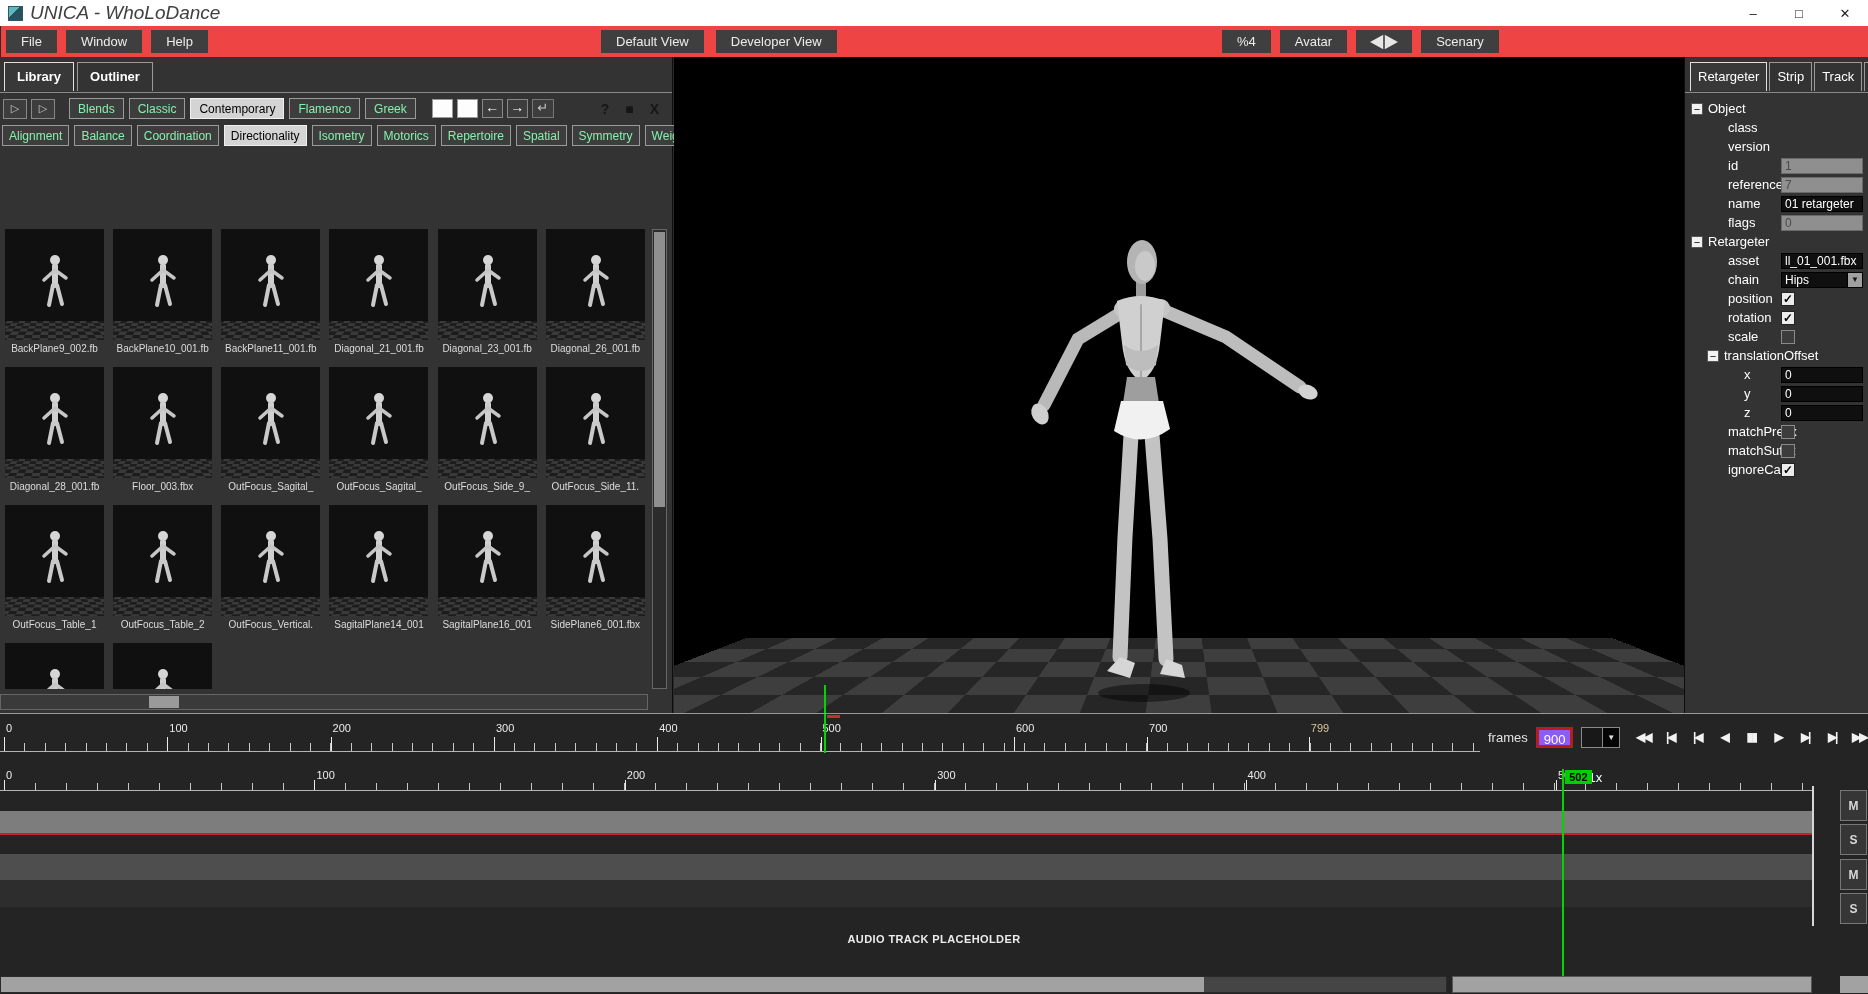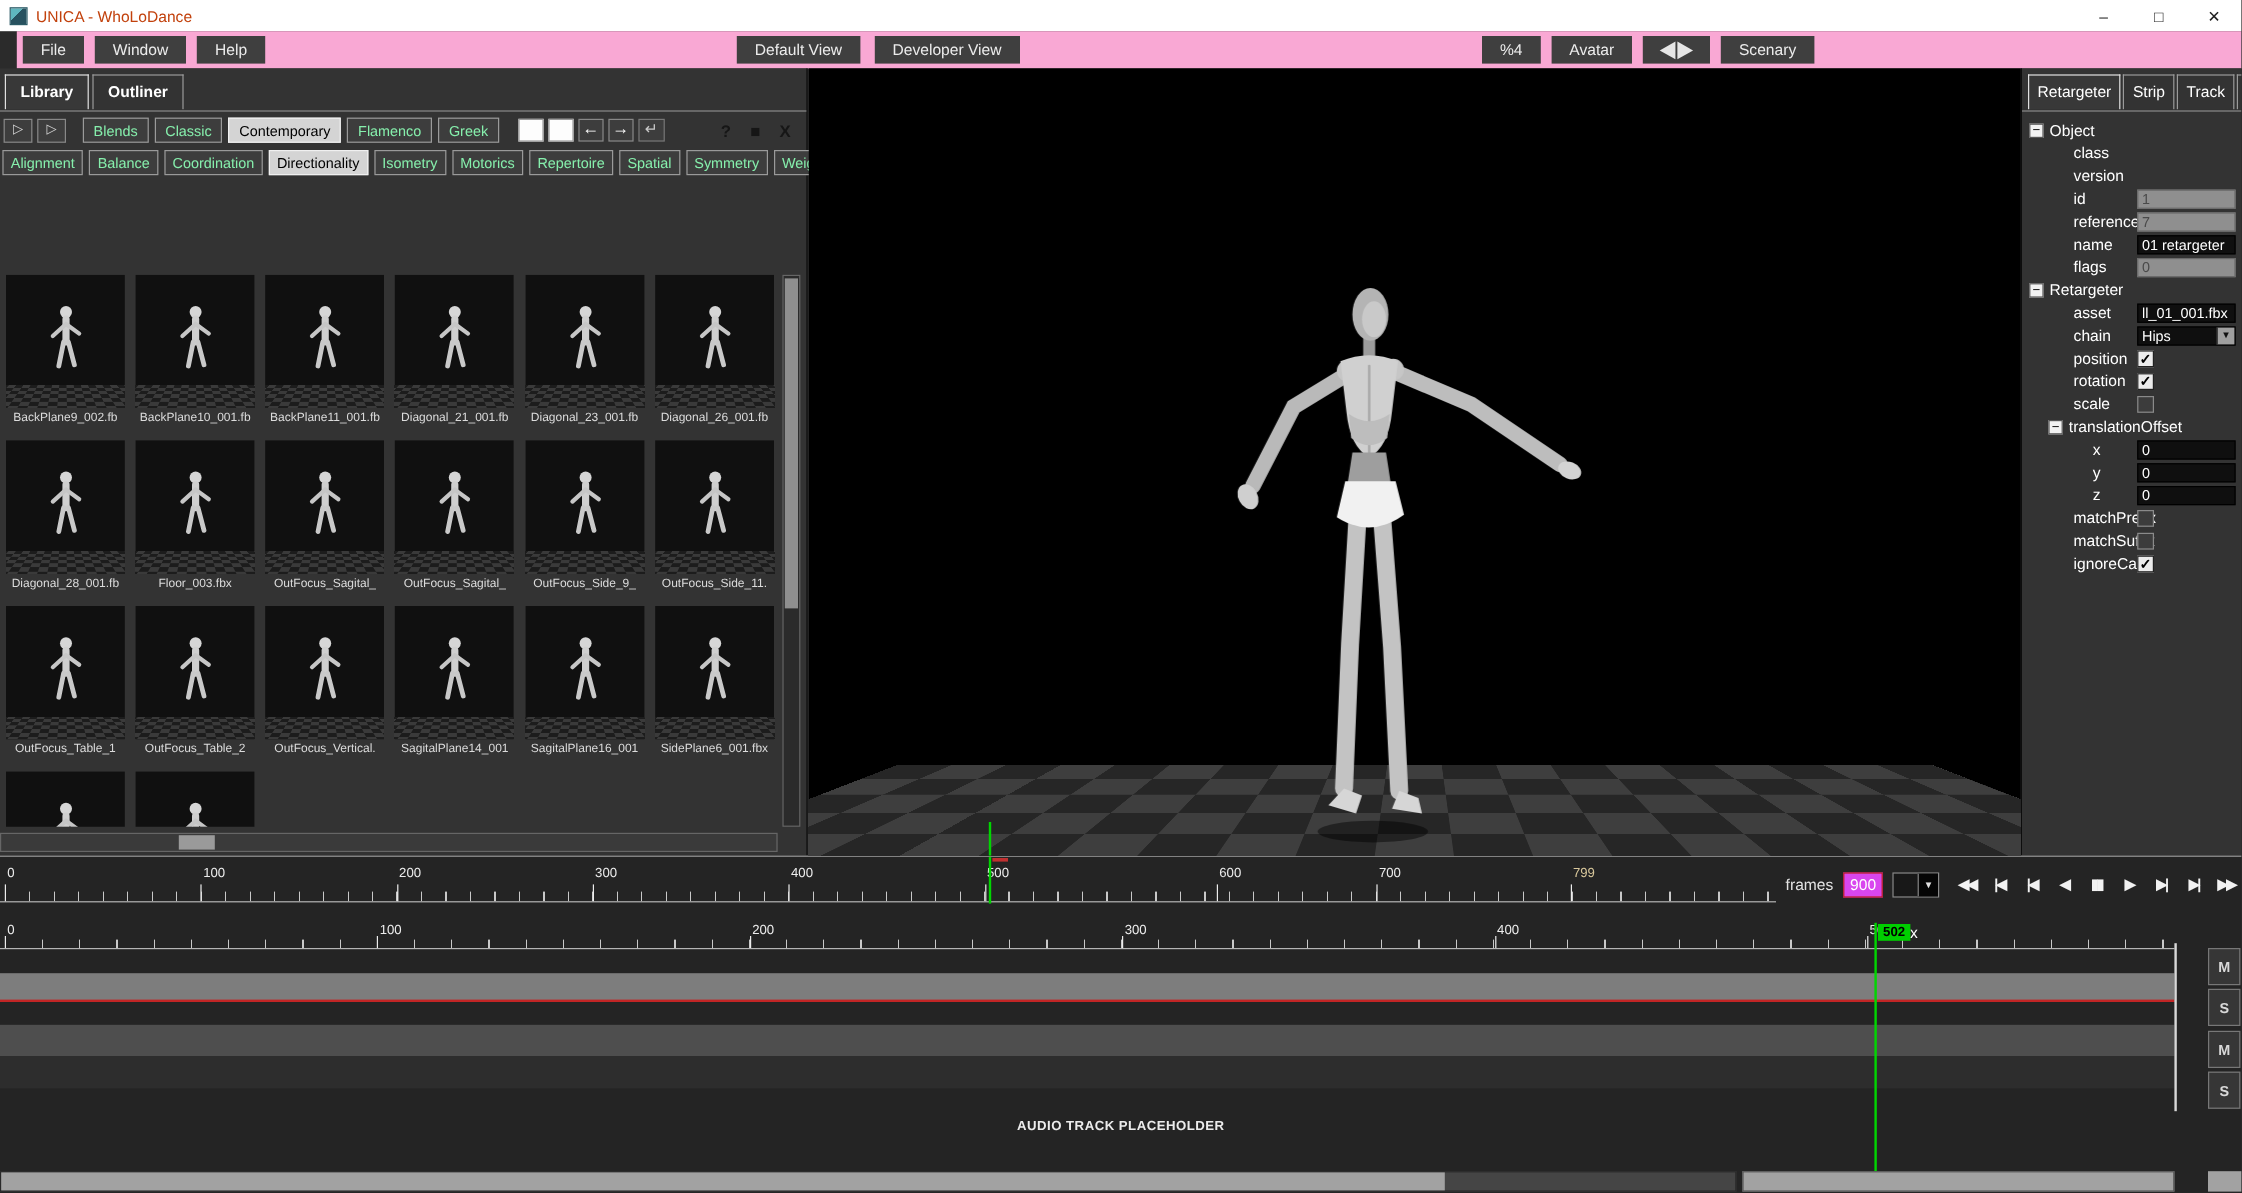--- a/index.html
+++ b/index.html
@@ -6,27 +6,27 @@
   html,body { width:1868px; height:994px; overflow:hidden; background:#2b2b2b;
               font-family:"Liberation Sans", sans-serif; }
   .app { position:relative; width:1868px; height:994px; }
 
   
   .titlebar { position:absolute; top:0; left:0; right:0; height:26px; background:#ffffff;
               display:flex; align-items:center; }
   .app-icon { width:15px; height:15px; margin-left:8px;
               background:linear-gradient(135deg,#5fb7bf 0 40%,#27515f 40% 100%);
               border:1px solid #2a5a66; }
-  .titletext { margin-left:7px; font-size:13px; color:#c2410c; }
+  .titletext { margin-left:7px; font-size:19px; color:#404040;font-style:italic; }
   .win-controls { margin-left:auto; display:flex; height:26px; }
   .winbtn { width:46px; height:26px; display:flex; align-items:center; justify-content:center;
             color:#222; font-size:13px; }
 
   
-  .menubar { position:absolute; top:26px; left:14px; right:0; height:31px; background:#f9a8d4; }
+  .menubar { position:absolute; top:26px; left:1px; right:0; height:31px; background:#ef4444; }
   .menu-left { position:absolute; left:5px; top:4px; display:flex; gap:9px; }
   .menu-btn { background:#3f3f3f; border:none; color:#ececec; font-size:13px;
               padding:3px 15px; height:23px; cursor:default; }
   .menu-view { position:absolute; left:600px; top:4px; display:flex; gap:12px;justify-content:space-between; }
   .menu-right { position:absolute; left:1221px; top:4px; display:flex; gap:9px; }
   .icon-btn { background:#3f3f3f; border:none; height:23px; width:56px;
               display:flex; align-items:center; justify-content:center; }
 
   
   .main { position:absolute; top:57px; left:0; right:0; height:656px; }
@@ -119,21 +119,21 @@
             background-size:1806px 7px; background-position:4px bottom; background-repeat:no-repeat; }
   .tick { position:absolute; bottom:0; width:1px; height:14px; background:#ececec; }
   #ruler2 .tick { height:10px; }
   .tick span { position:absolute; left:2px; top:-15px; font-size:11px; color:#ececec; white-space:nowrap; }
   #ruler2 .tick span { top:-11px; }
   .tick span.accent { color:#d8c79b; }
 
   .transport { position:absolute; left:1488px; right:4px; top:10px; height:26px;
                display:flex; align-items:center; gap:8px; }
   .frames-label { color:#e2e2e2; font-size:13px; }
-  .frames-input { width:88px; height:21px; background:#d946ef; border:1px solid #b91c1c;
+  .frames-input { width:88px; height:21px; background:#8b5cf6; border:3px solid #b91c1c;
                   color:#fff; font-size:13px; line-height:19px; padding:0 5px; }
   .speed { display:flex; width:54px; height:21px; background:#181818; border:1px solid #8a8a8a; }
   .speed .v { flex:1; color:#fff; font-size:13px; line-height:19px; padding-left:6px;margin-top:40px; }
   .speed .a { width:17px; background:#050505; color:#e0e0e0; font-size:8px; line-height:19px;
               text-align:center; border-left:1px solid #8a8a8a; }
   .tbuttons { display:flex; gap:5px; margin-left:4px; }
   .tbtn { min-width:22px; height:21px; background:transparent; border:none; color:#f2f2f2;
           font-size:12px; font-weight:bold; letter-spacing:-2px; text-align:center; }
 
   .strip1 { position:absolute; left:0; top:77px; width:1812px; height:20px; background:#3a3a3a;

